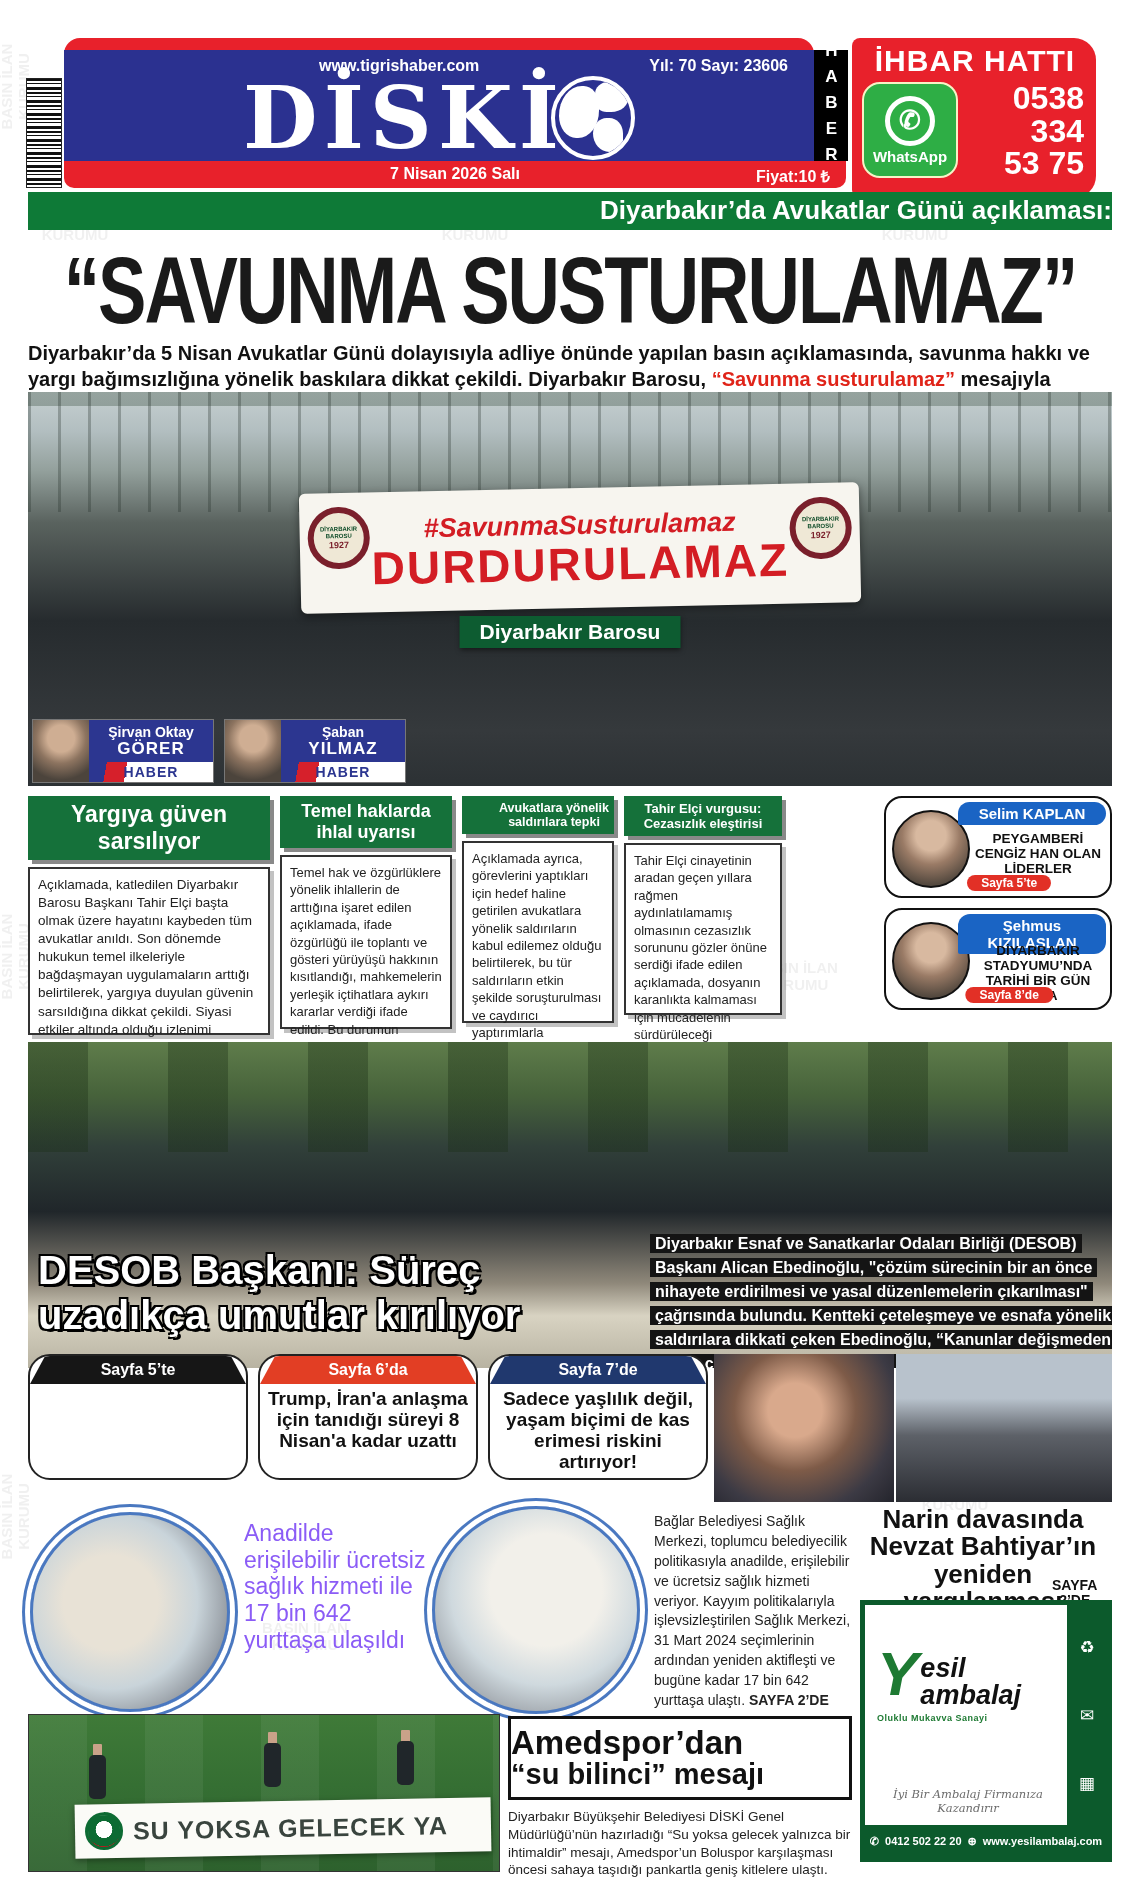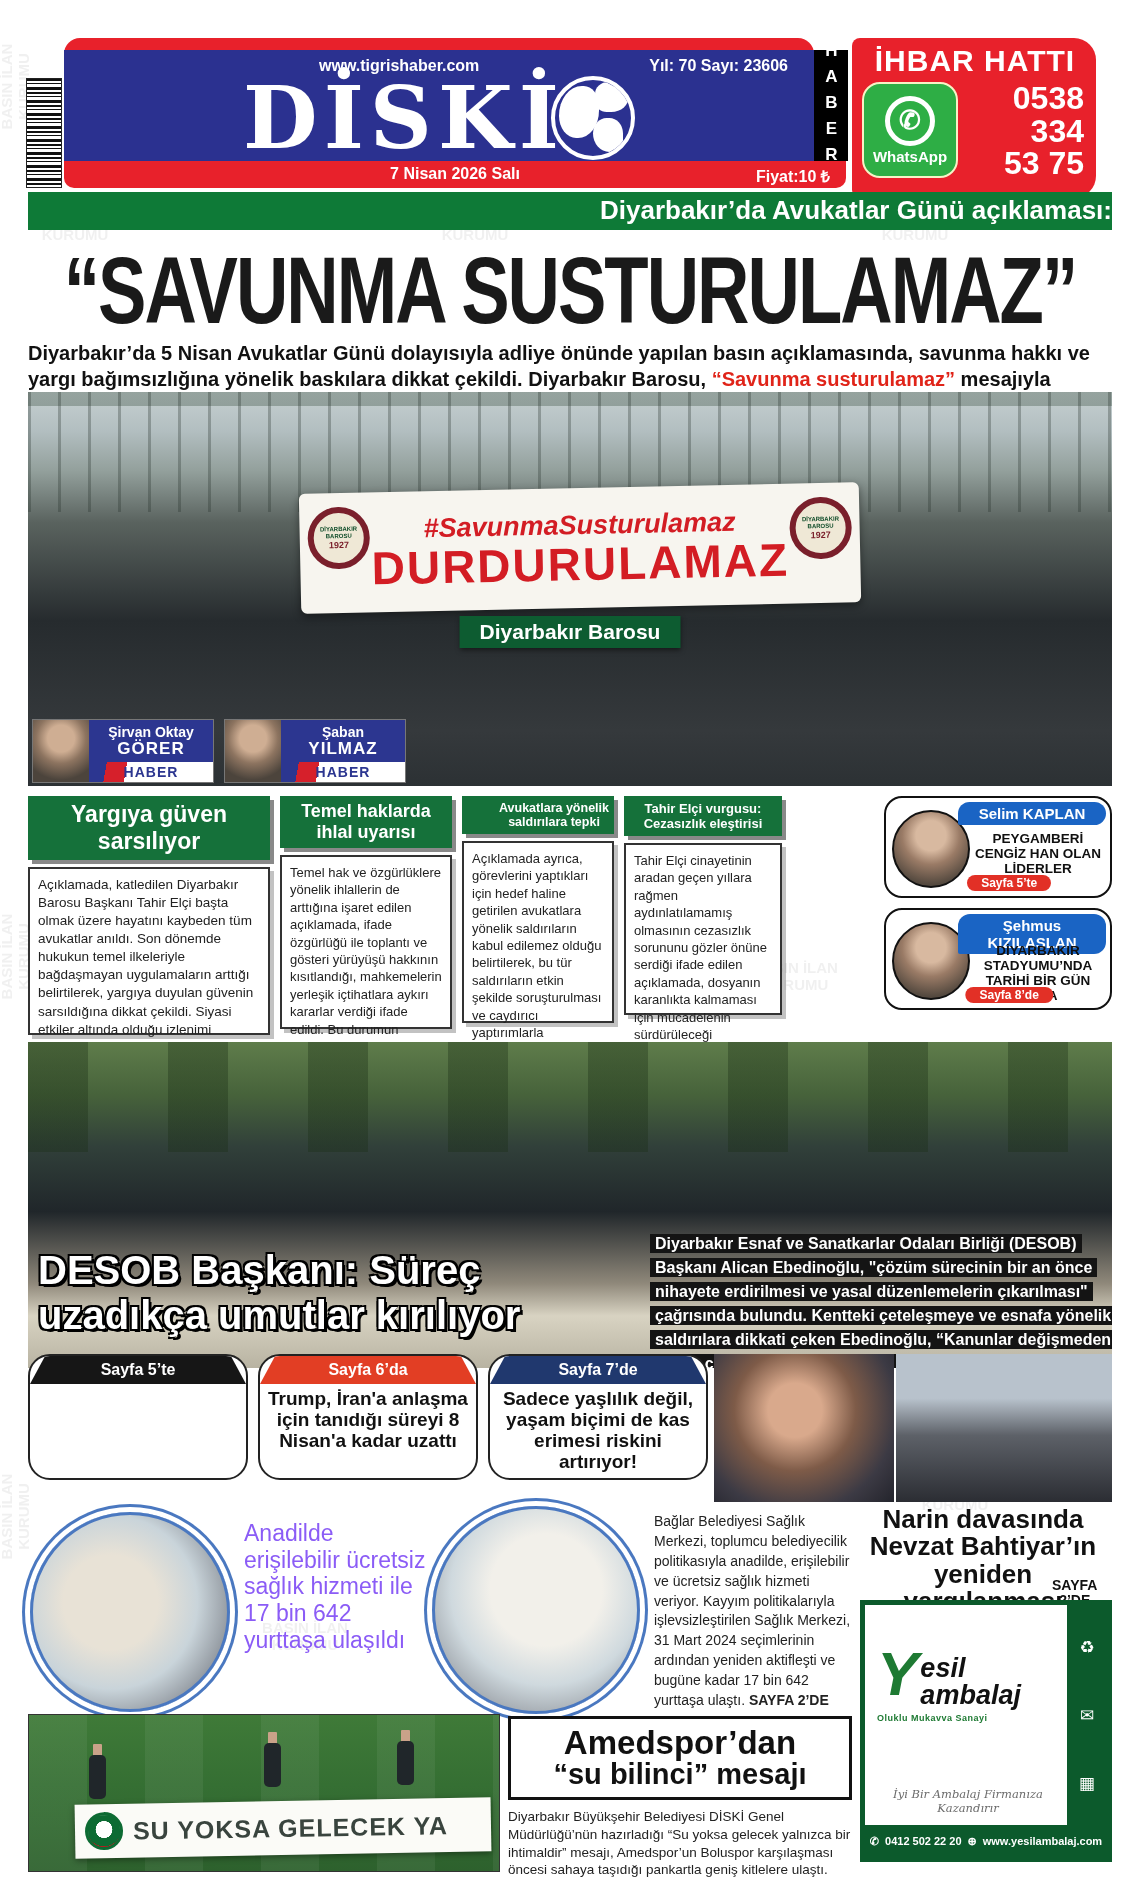--- a/index.html
+++ b/index.html
@@ -157,21 +157,21 @@
     background:linear-gradient(180deg,#3f7a38 0%,#356f33 45%,#2d612d 100%); }
   .pitch-stripes { position:absolute; inset:0; background:repeating-linear-gradient(90deg, rgba(255,255,255,.06) 0 58px, transparent 58px 116px); }
   .player { position:absolute; width:17px; height:44px; background:#20262a; border-radius:5px;
     box-shadow:0 -15px 0 -4px #caa289; }
   .amed-banner { position:absolute; left:46px; right:8px; bottom:16px; height:54px; background:#fbfbf7; transform:rotate(-1deg);
     display:flex; align-items:center; gap:10px; padding:0 10px; box-shadow:0 2px 6px rgba(0,0,0,.4); }
   .amed-crest { width:38px; height:38px; border-radius:50%; border:3px solid #0d6b33; flex:none;
     background:radial-gradient(circle at 50% 45%, #fff 0 35%, #0d6b33 36% 70%, #b02020 71%); }
   .amed-banner-text { font-weight:800; font-size:25px; color:#39443e; letter-spacing:1px; white-space:nowrap; }
   .amed-headbox { position:absolute; left:508px; top:1716px; width:344px; height:84px; border:3px solid #111; background:#fff;
-    display:flex; flex-direction:column; align-items:center; justify-content:center; }
+    display:flex; flex-direction:column; justify-content:center; }
   .amed-h1 { font-weight:900; font-size:33px; line-height:1; color:#111; }
   .amed-h2 { font-weight:900; font-size:29px; line-height:1.1; color:#111; }
   .amed-body { position:absolute; left:508px; top:1808px; width:344px; font-size:13.5px; line-height:1.32; color:#222; }
   .amed-body b { font-weight:800; }
 </style>
 </head>
 <body>
 
 <div id="page">
 

